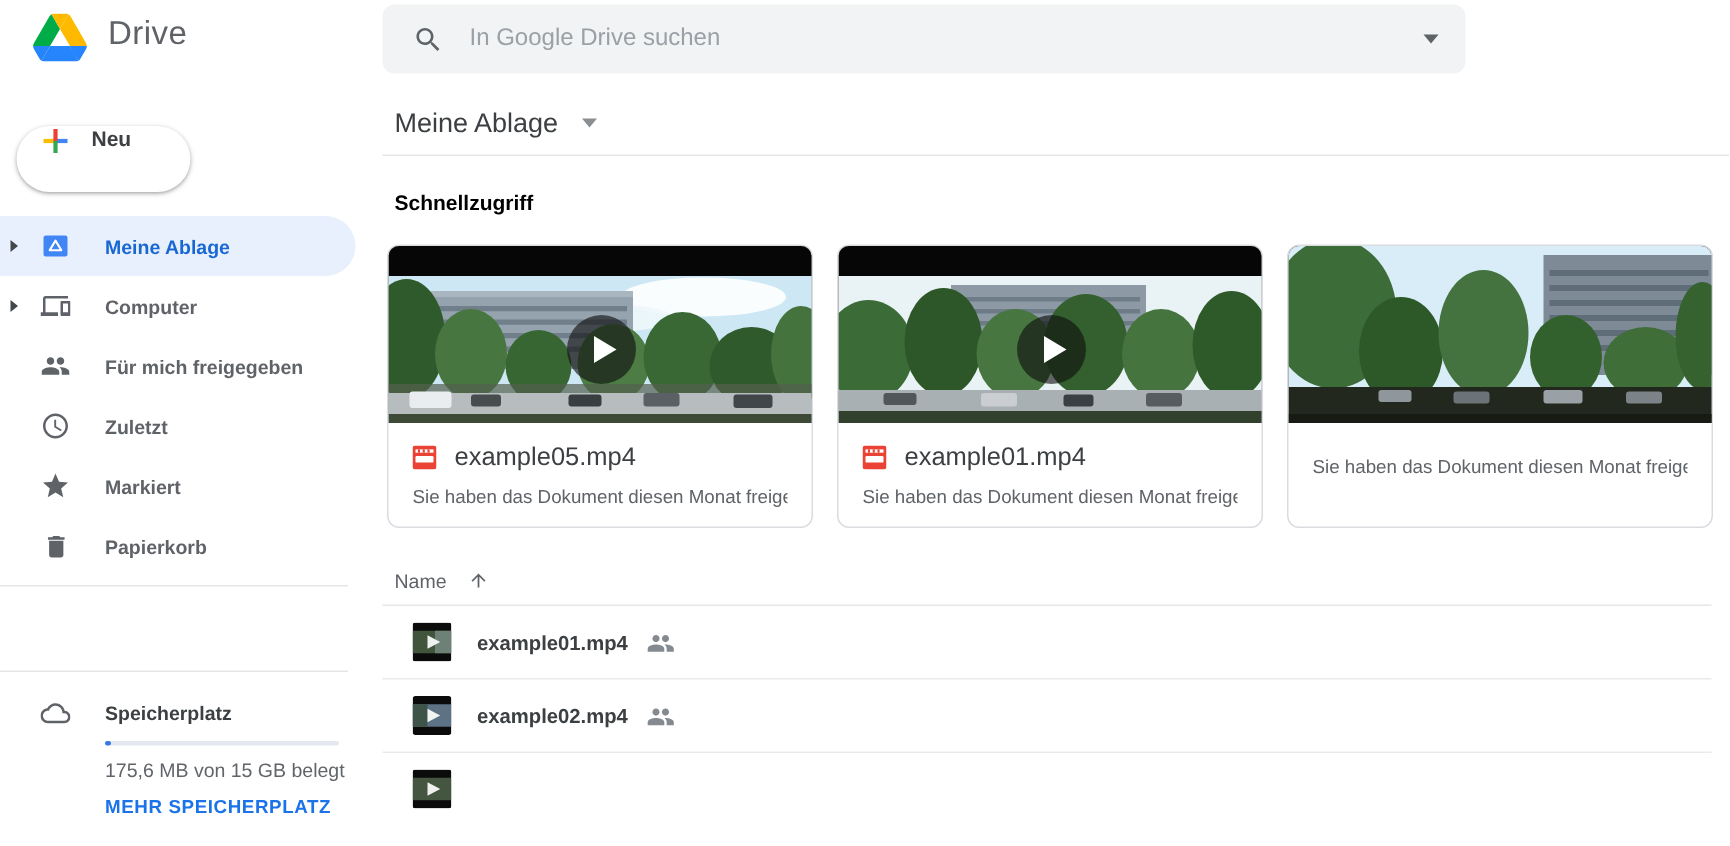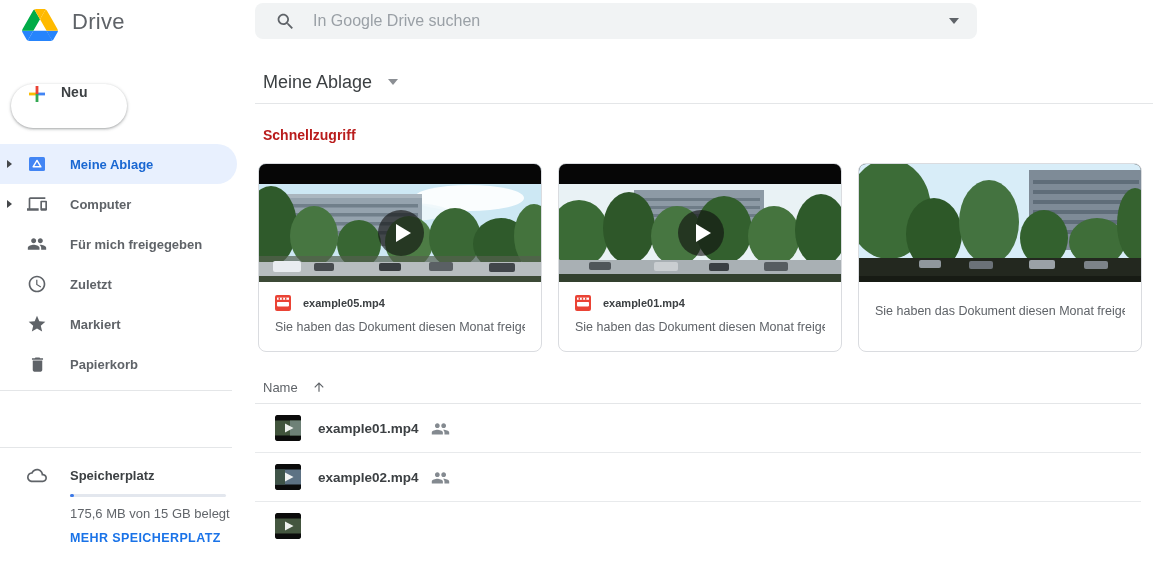--- a/index.html
+++ b/index.html
@@ -22,42 +22,42 @@
   .nav-item .nlabel{margin-left:23px;font-size:13px;font-weight:700;color:#5f6368;}
   .nav-item.selected{width:230px;background:#e8f0fe;border-radius:0 20px 20px 0;}
   .nav-item.selected .nlabel{color:#1967d2;}
   .sep{position:absolute;left:0;width:232px;height:1px;background:#e4e6e8;}
   .storage-bar{position:absolute;left:70px;top:494px;width:156px;height:3px;background:#e3e7ee;border-radius:2px;}
   .storage-bar .fill{width:4px;height:3px;background:#3b78e7;border-radius:2px;}
   .storage-usage{position:absolute;left:70px;top:506px;font-size:13px;color:#61656a;}
   .storage-link{position:absolute;left:70px;top:531px;font-size:12.5px;font-weight:700;letter-spacing:.4px;color:#1a73e8;cursor:pointer;}
 
   
-  .search-bar{position:absolute;left:255px;top:3px;width:722px;height:36px;background:#f1f3f4;border-radius:8px;
+  .search-bar{position:absolute;left:255px;top:3px;width:722px;height:46px;background:#f1f3f4;border-radius:8px;
     display:flex;align-items:center;padding:0;box-sizing:border-box;}
   .search-icon{margin-left:20px;display:flex;cursor:pointer;}
   .search-input{flex:1;margin-left:15px;border:none;outline:none;background:transparent;font-size:16px;color:#3c4043;font-family:inherit;}
   .search-input::placeholder{color:#9aa0a6;}
   .search-caret{margin-right:18px;width:0;height:0;border-left:5px solid transparent;border-right:5px solid transparent;border-top:6px solid #5f6368;cursor:pointer;}
 
   .page-title{position:absolute;left:263px;top:68px;height:28px;display:flex;align-items:center;cursor:pointer;}
   .page-title .t{font-size:18px;color:#3c4043;}
   .title-caret{margin-left:16px;width:0;height:0;border-left:5px solid transparent;border-right:5px solid transparent;border-top:6px solid #8b8f94;}
   .main-divider{position:absolute;left:255px;top:103px;width:898px;height:1px;background:#e4e6e8;}
-  .section-label{position:absolute;left:263px;top:127px;font-size:14px;font-weight:700;color:#b91c1c;}
+  .section-label{position:absolute;left:263px;top:127px;font-size:14px;font-weight:700;color:#000000;}
 
   
   .cards{position:absolute;left:258px;top:163px;display:flex;gap:16px;}
   .card{width:284px;height:189px;border:1px solid #dadce0;border-radius:8px;background:#fff;overflow:hidden;box-sizing:border-box;cursor:pointer;}
   .thumb{position:relative;width:100%;height:118px;background:#000;}
   .thumb svg{display:block;}
   .play-btn{position:absolute;left:119px;top:46px;width:46px;height:46px;cursor:pointer;}
   .card-info{padding:13px 16px 0 16px;}
   .card-title-row{display:flex;align-items:center;}
-  .card-name{margin-left:12px;font-size:11px;font-weight:700;color:#3c4043;}
+  .card-name{margin-left:12px;font-size:17px;font-weight:400;color:#3c4043;}
   .card-sub{margin-top:9px;font-size:12.5px;color:#5f6368;white-space:nowrap;overflow:hidden;}
 
   
   .list-header{position:absolute;left:255px;top:371px;width:886px;height:33px;display:flex;align-items:center;
     padding-left:8px;box-sizing:border-box;border-bottom:1px solid #e4e6e8;cursor:pointer;}
   .list-header .h{font-size:13px;font-weight:400;color:#5f6368;}
   .list-header .up{margin-left:14px;display:flex;}
   .rows{position:absolute;left:255px;top:404px;width:886px;}
   .row{height:48px;display:flex;align-items:center;padding-left:20px;border-bottom:1px solid #e8eaec;cursor:pointer;}
   .row-thumb{width:26px;height:26px;border-radius:2px;overflow:hidden;flex:0 0 auto;}

